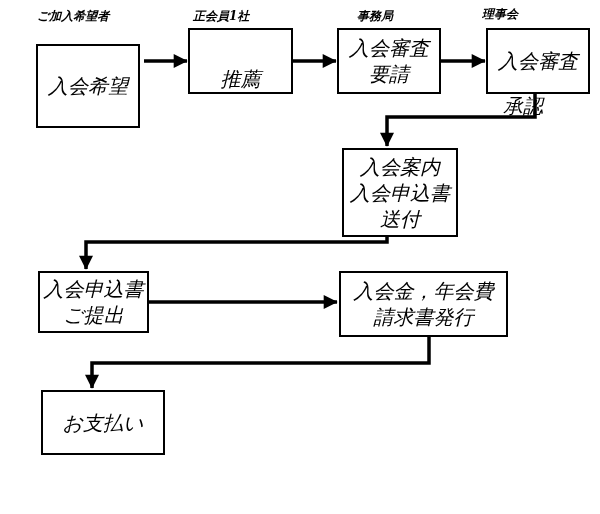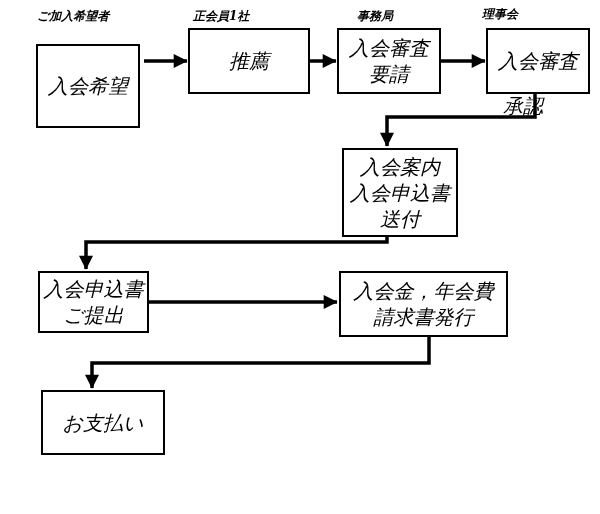--- a/index.html
+++ b/index.html
@@ -46,21 +46,21 @@
     font-weight: bold;
   }
   .edge-label {
     position: absolute;
     font-size: 20px;
     line-height: 22px;
     white-space: nowrap;
   }
   
   #node-join-request        { left: 36px;  top: 28px;  width: 104px; height: 84px; margin-top: 16px; }
-  #node-recommendation      { left: 188px; top: 28px;  width: 122px; height: 66px; }
+  #node-recommendation      { left: 188px; top: 28px;  width: 105px; height: 66px; justify-content: flex-end; }
   #node-review-request      { left: 337px; top: 28px;  width: 104px; height: 66px; }
   #node-membership-review   { left: 486px; top: 28px;  width: 104px; height: 66px; }
   #node-send-guide-and-form { left: 342px; top: 148px; width: 116px; height: 89px; }
   #node-submit-form         { left: 38px;  top: 271px; width: 111px; height: 62px; }
   #node-invoice-issue       { left: 339px; top: 271px; width: 169px; height: 66px; }
   #node-payment             { left: 41px;  top: 390px; width: 124px; height: 65px; }
   #label-prospective-member { left: 37px;  top: 6px;  }
   #label-regular-member     { left: 193px; top: 6px;  }
   #label-secretariat        { left: 357px; top: 6px;  }
   #label-board              { left: 482px; top: 4px;  }

